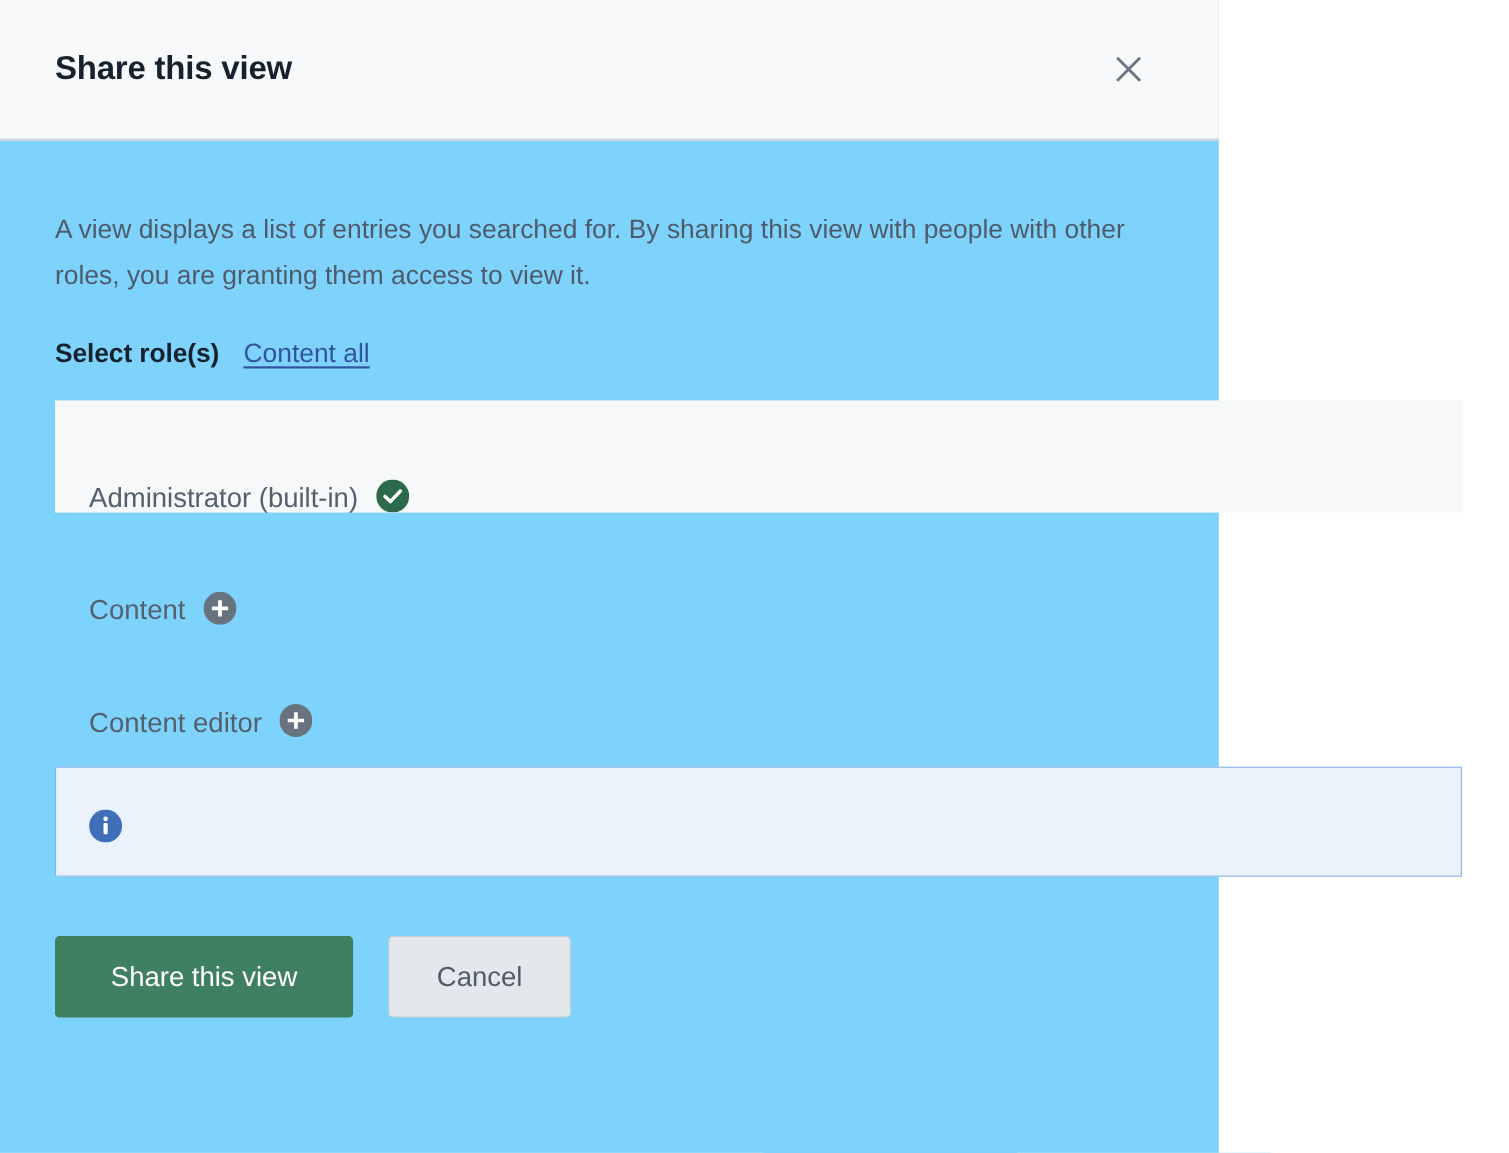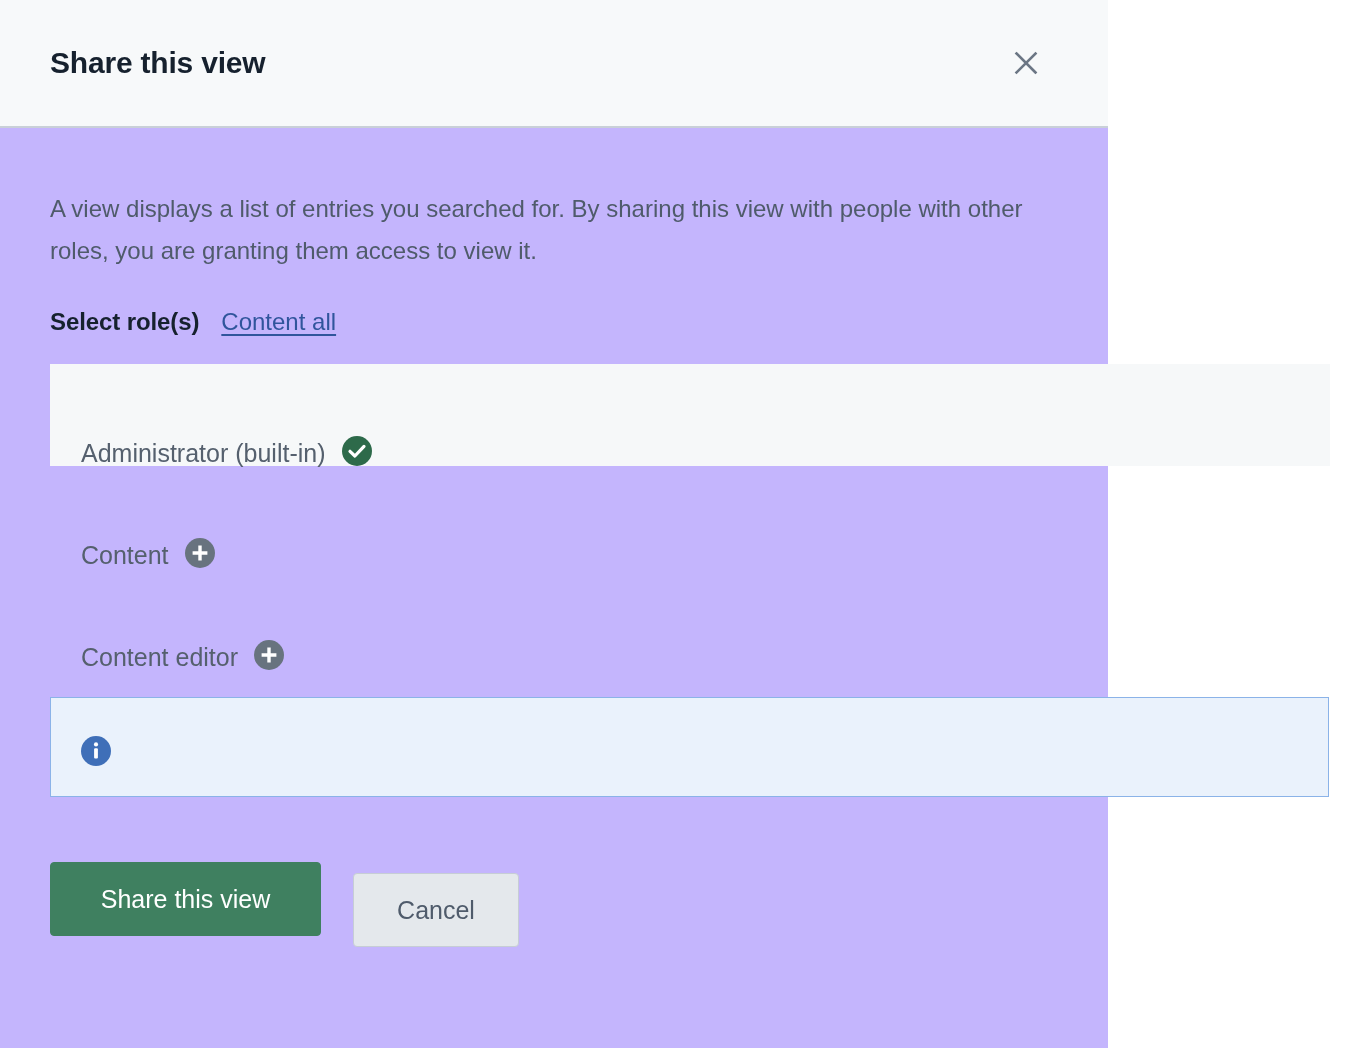--- a/index.html
+++ b/index.html
@@ -11,21 +11,21 @@
     height: 1048px;
     background: #ffffff;
     font-family: "Liberation Sans", sans-serif;
     -webkit-font-smoothing: antialiased;
     overflow: hidden;
   }
 
   .dialog {
     width: 1108px;
     height: 1048px;
-    background: #c4b5fd;
+    background: #7dd3fc;
     display: flex;
     flex-direction: column;
     position: relative;
   }
 
   
   .dialog-header {
     height: 128px;
     box-sizing: border-box;
     background: #f7f9fa;
@@ -169,21 +169,20 @@
     border: 1px solid #3f8060;
     padding: 0 38px;
     min-width: 271px;
   }
   .btn-secondary {
     background: #e4e8ec;
     color: #4f5b6b;
     border: 1px solid #c6cdd5;
     padding: 0 40px;
     min-width: 166px;
-    margin-top: 22px;
   }
 </style>
 </head>
 <body>
 
 <div class="dialog">
 
   <div class="dialog-header">
     <div class="dialog-title">Share this view</div>
     <button class="close-button">

